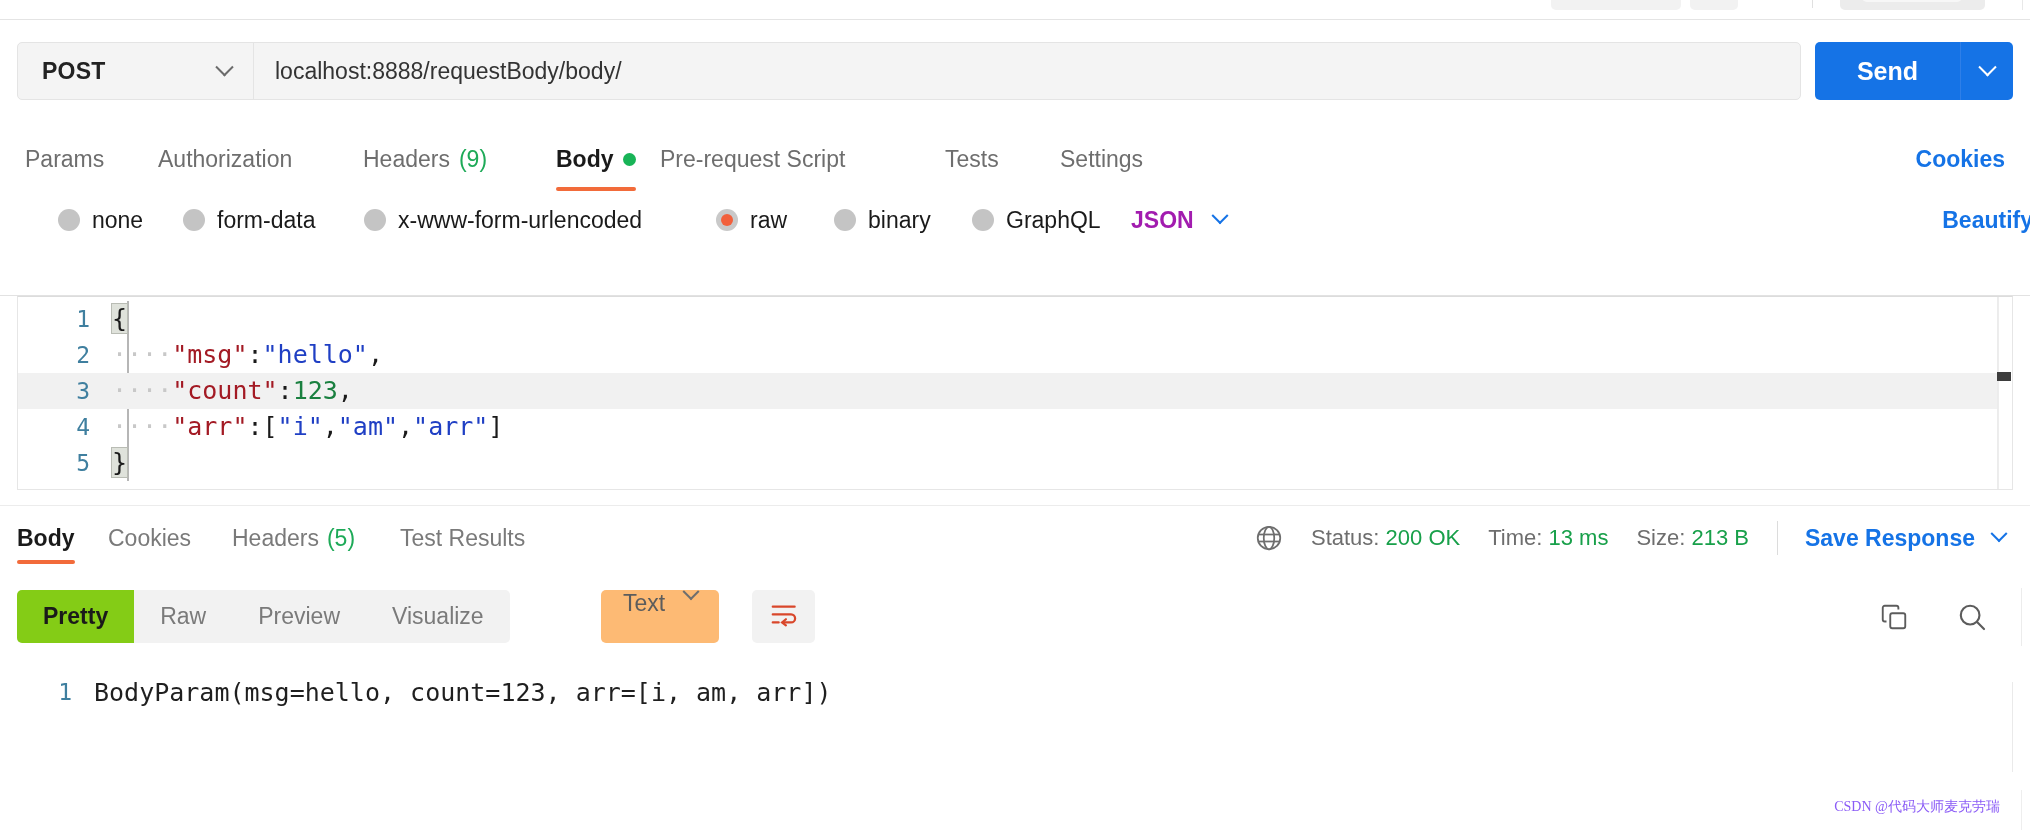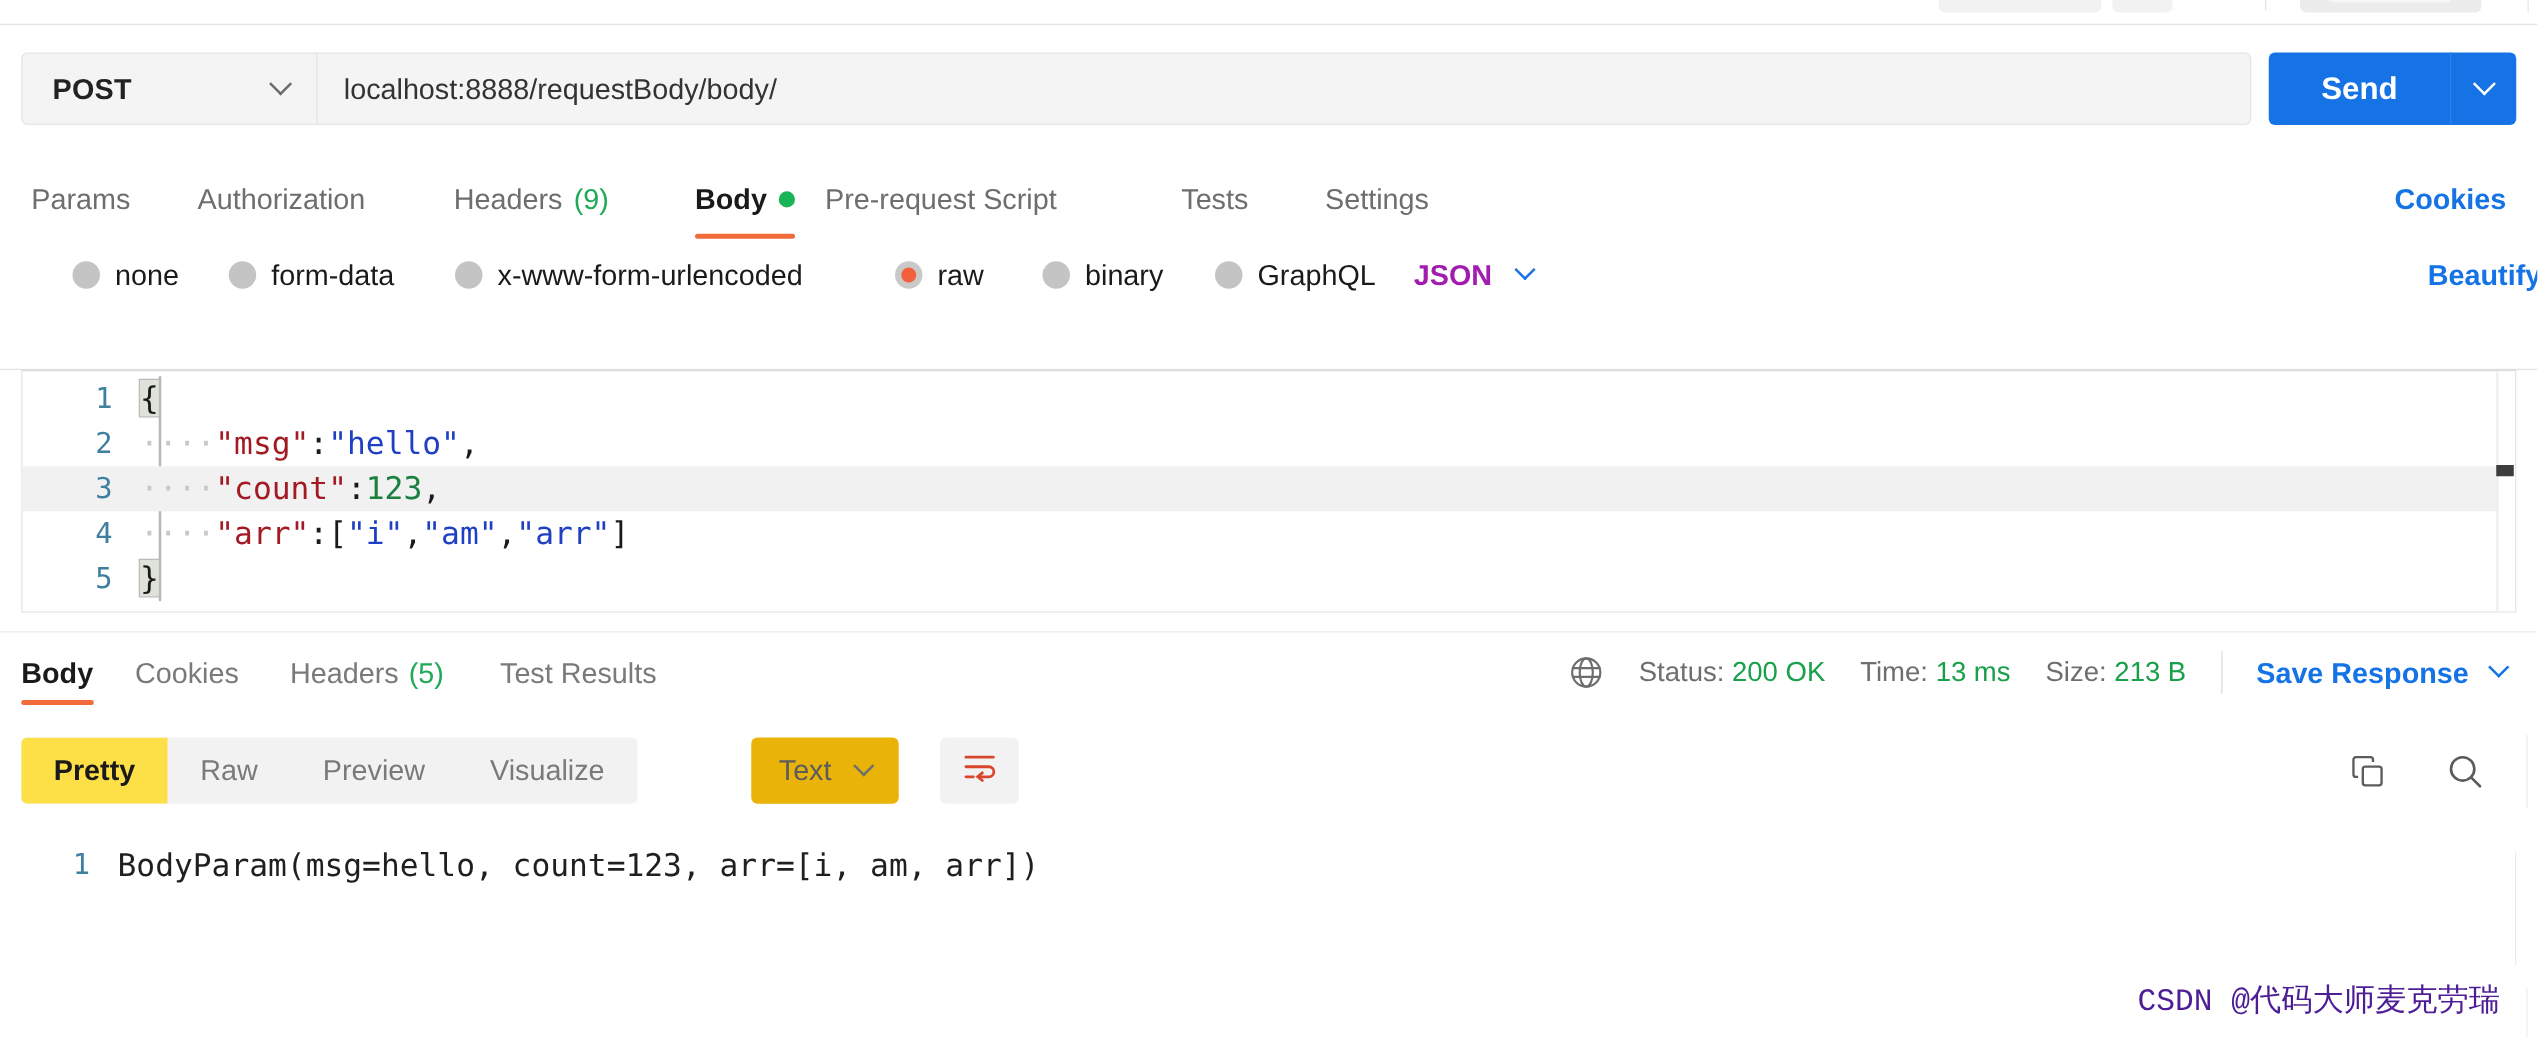--- a/index.html
+++ b/index.html
@@ -243,25 +243,25 @@
   }
   .segctrl {
     position: absolute; left: 17px; top: 0;
     height: 53px; background: #f2f2f2; border-radius: 5px;
     display: flex; align-items: stretch; overflow: hidden;
   }
   .segctrl .seg {
     display: flex; align-items: center; padding: 0 26px;
     font-size: 23px; color: #7a7a7a; cursor: pointer; white-space: nowrap;
   }
-  .segctrl .seg.active { background: #fde047; color: #1a1a1a; font-weight: 600; }
+  .segctrl .seg.active { background: #84cc16; color: #1a1a1a; font-weight: 600; }
   .textsel {
     position: absolute; left: 601px; top: 0;
-    height: 53px; background: #eab308; border-radius: 5px;
-    display: flex; align-items: center; gap: 20px; padding: 0 22px;
+    height: 53px; background: #fdba74; border-radius: 5px;
+    display: flex; gap: 20px; padding: 0 22px;
     cursor: pointer;
   }
   .textsel .tlabel { font-size: 23px; color: #5c5c5c; }
   .textsel .tchev {
     display: inline-block; width: 12px; height: 12px;
     border-right: 2.3px solid #6e6e6e; border-bottom: 2.3px solid #6e6e6e;
     transform: rotate(45deg) translate(-3px,-3px);
   }
   .wrapbtn {
     position: absolute; left: 752px; top: 0;
@@ -287,22 +287,22 @@
   }
   .rb-code {
     font-family: "DejaVu Sans Mono", monospace;
     font-size: 25px; color: #1f1f1f; white-space: pre;
   }
   .rb-vline { position: absolute; right: 17px; top: 10px; width: 1px; height: 90px; background: #eaeaea; }
 
   
   .watermark {
     position: absolute; right: 30px; bottom: 14px;
-    font-size: 25px; color: #4c1d95;
-    font-family: Liberation Mono, monospace;
+    font-size: 14px; color: #8b5cf6;
+    font-family: Liberation Serif, serif;
     white-space: nowrap;
   }
   .wm-vline { position: absolute; right: 8px; bottom: -30px; width: 1px; height: 70px; background: #eeeeee; }
 </style>
 </head>
 <body>
 
 <div id="app">
 
   <div class="topstrip">

